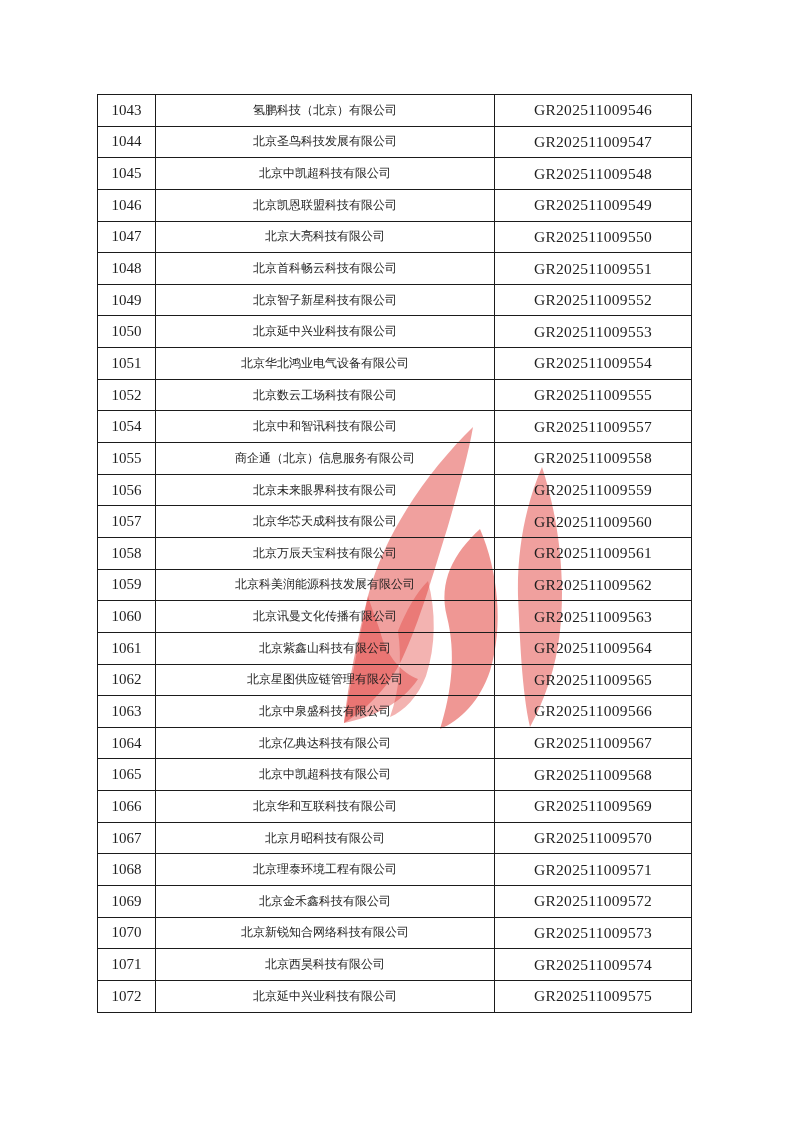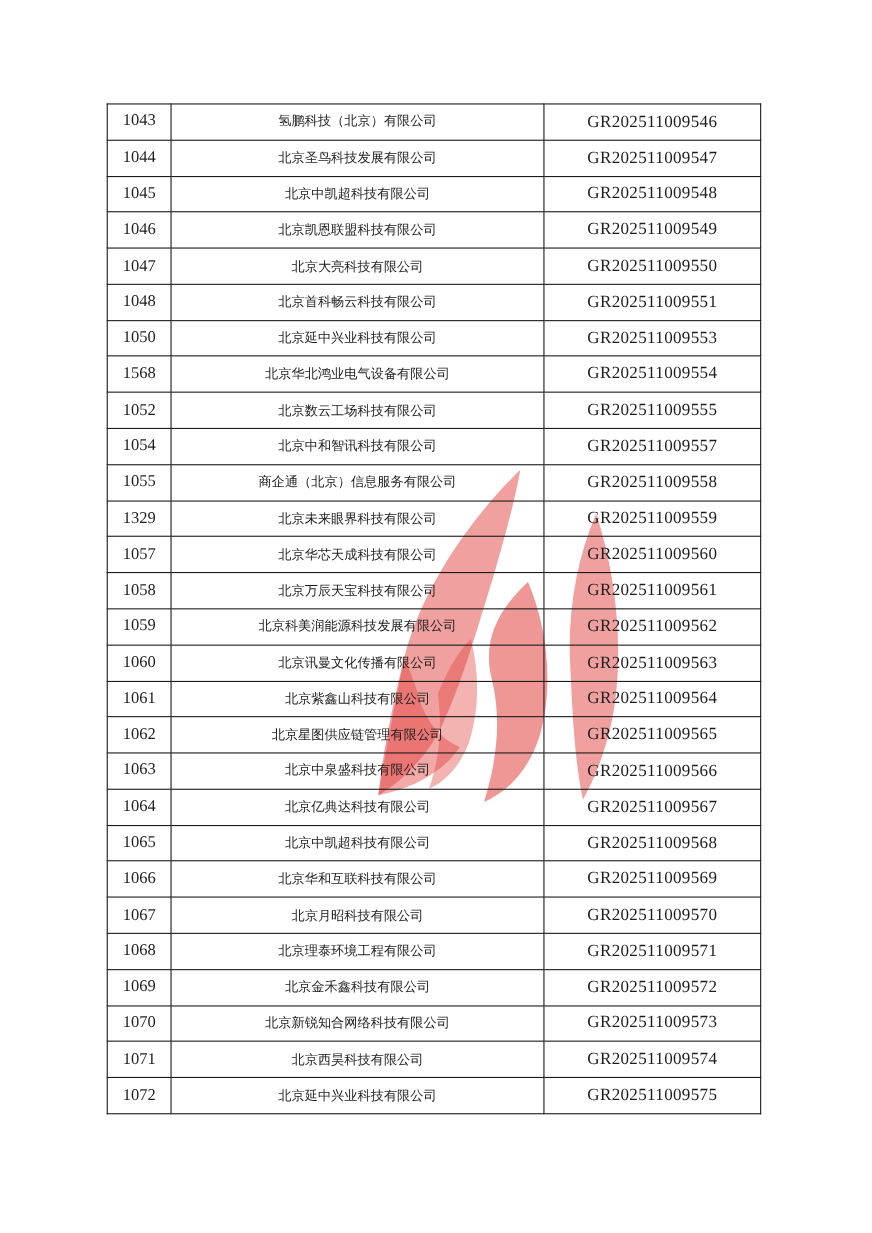--- a/index.html
+++ b/index.html
@@ -127,46 +127,51 @@
     <td class="col-no">1047</td>
     <td class="col-name">北京大亮科技有限公司</td>
     <td class="col-code">GR202511009550</td>
   </tr>
         <tr>
     <td class="col-no">1048</td>
     <td class="col-name">北京首科畅云科技有限公司</td>
     <td class="col-code">GR202511009551</td>
   </tr>
         <tr>
+    <td class="col-no">1049</td>
+    <td class="col-name">北京智子新星科技有限公司</td>
+    <td class="col-code">GR202511009552</td>
+  </tr>
+        <tr>
     <td class="col-no">1050</td>
     <td class="col-name">北京延中兴业科技有限公司</td>
     <td class="col-code">GR202511009553</td>
   </tr>
         <tr>
-    <td class="col-no">1568</td>
+    <td class="col-no">1051</td>
     <td class="col-name">北京华北鸿业电气设备有限公司</td>
     <td class="col-code">GR202511009554</td>
   </tr>
         <tr>
     <td class="col-no">1052</td>
     <td class="col-name">北京数云工场科技有限公司</td>
     <td class="col-code">GR202511009555</td>
   </tr>
         <tr>
     <td class="col-no">1054</td>
     <td class="col-name">北京中和智讯科技有限公司</td>
     <td class="col-code">GR202511009557</td>
   </tr>
         <tr>
     <td class="col-no">1055</td>
     <td class="col-name">商企通（北京）信息服务有限公司</td>
     <td class="col-code">GR202511009558</td>
   </tr>
         <tr>
-    <td class="col-no">1329</td>
+    <td class="col-no">1056</td>
     <td class="col-name">北京未来眼界科技有限公司</td>
     <td class="col-code">GR202511009559</td>
   </tr>
         <tr>
     <td class="col-no">1057</td>
     <td class="col-name">北京华芯天成科技有限公司</td>
     <td class="col-code">GR202511009560</td>
   </tr>
         <tr>
     <td class="col-no">1058</td>

